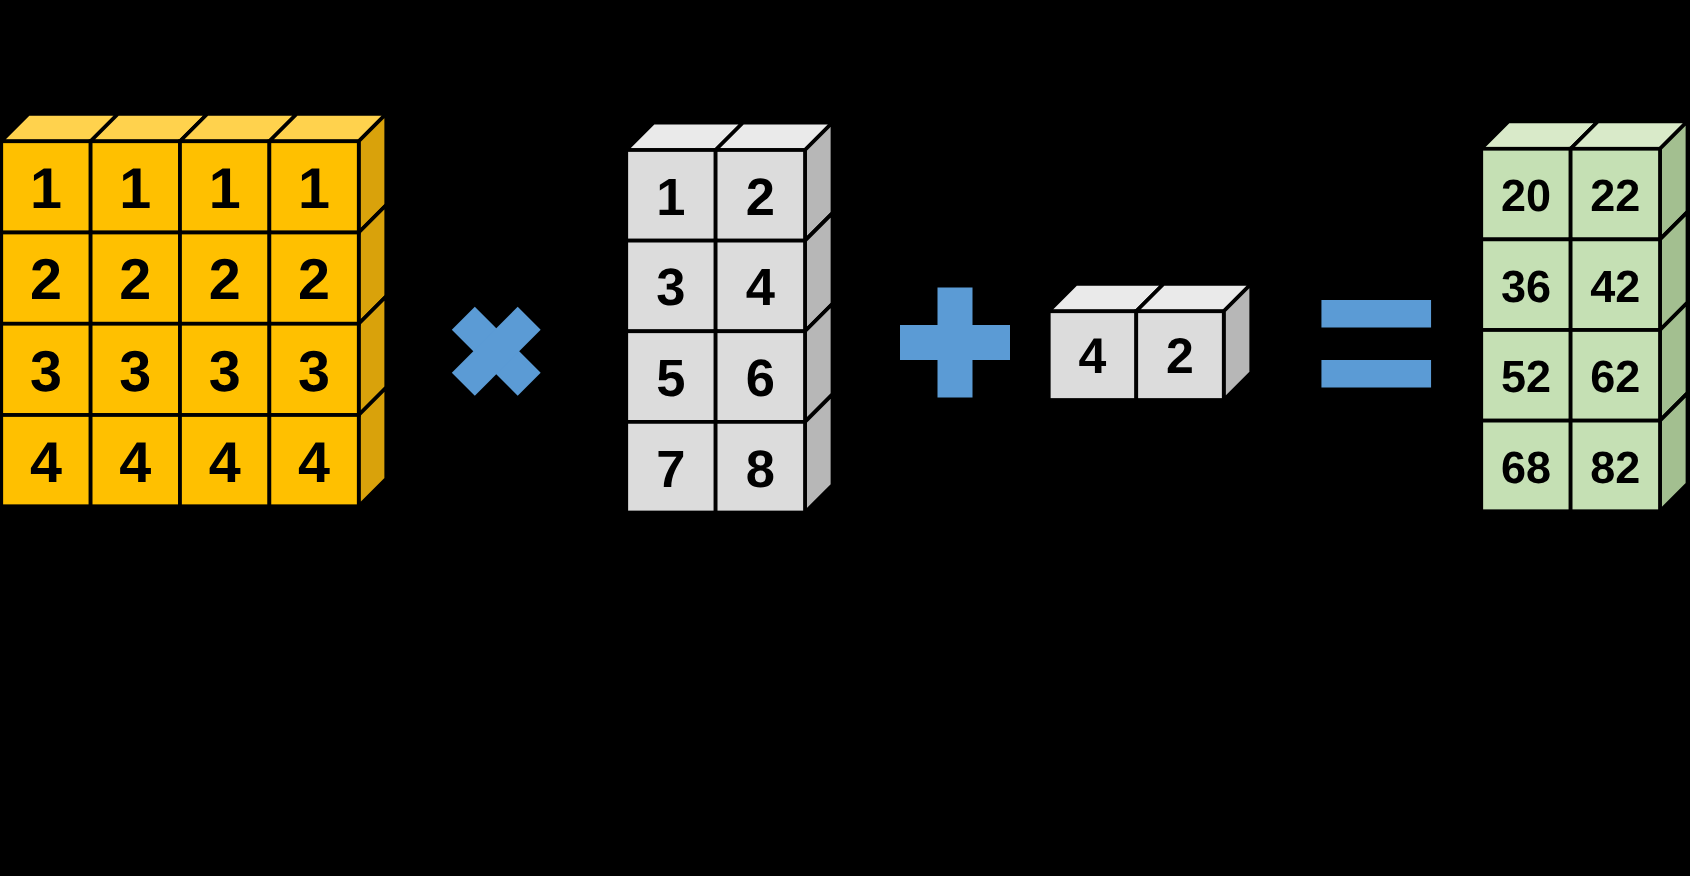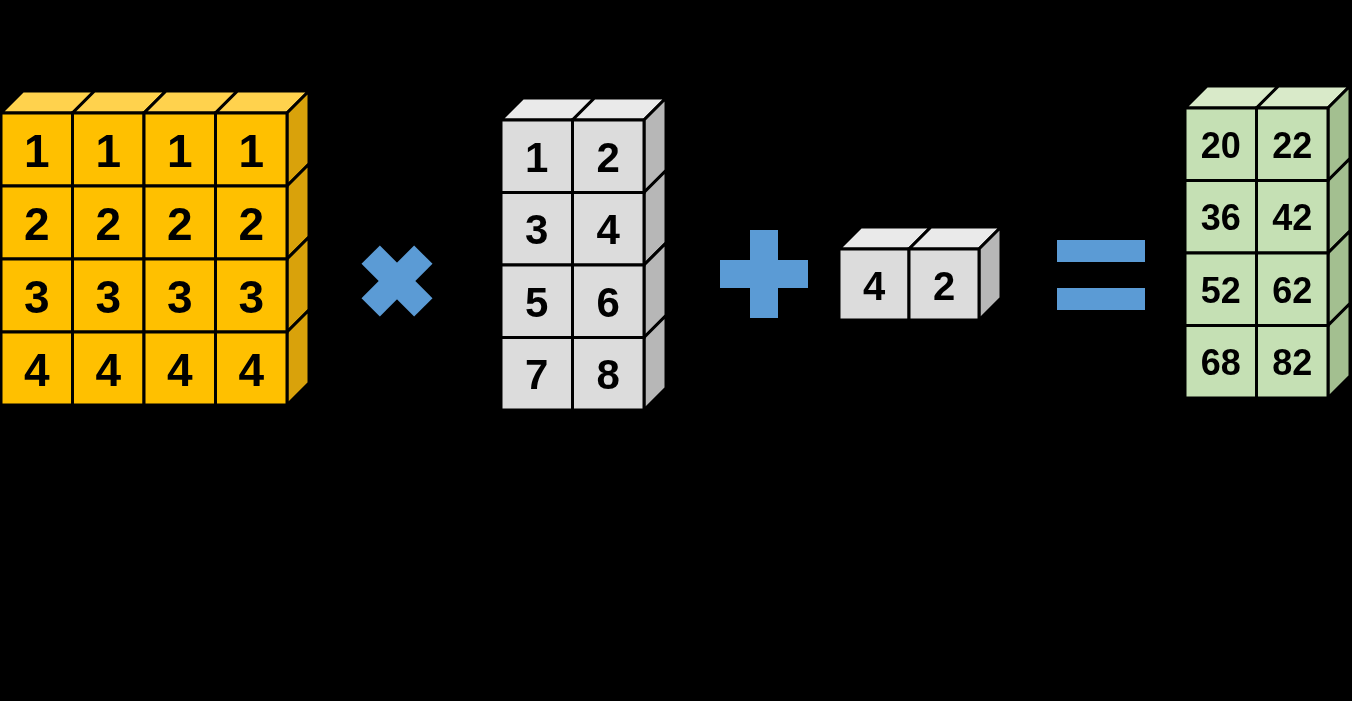--- a/index.html
+++ b/index.html
@@ -150,21 +150,21 @@
       </svg>
     </div>
 
   <div class="op" id="equals-op" style="left:1057px; top:240px;">
       <svg width="88" height="72" viewBox="0 0 88 72">
         <rect x="0" y="0" width="88" height="22" fill="#5B9BD5"></rect>
         <rect x="0" y="48" width="88" height="22" fill="#5B9BD5"></rect>
       </svg>
     </div>
 
-  <div class="block" id="result-matrix-block" style="left:1184px; top:85px;text-align:right;">
+  <div class="block" id="result-matrix-block" style="left:1184px; top:96px;text-align:right;">
       <svg width="169" height="316" viewBox="0 0 169 316">
         <polygon points="1,23 23,1 94.5,1 72.5,23" fill="#D9EAC9" stroke="#000000" stroke-width="3" stroke-linejoin="miter"></polygon>
         <polygon points="72.5,23 94.5,1 166,1 144,23" fill="#D9EAC9" stroke="#000000" stroke-width="3" stroke-linejoin="miter"></polygon>
         <polygon points="144,23 166,1 166,73.5 144,95.5" fill="#A3BF90" stroke="#000000" stroke-width="3" stroke-linejoin="miter"></polygon>
         <polygon points="144,95.5 166,73.5 166,146 144,168" fill="#A3BF90" stroke="#000000" stroke-width="3" stroke-linejoin="miter"></polygon>
         <polygon points="144,168 166,146 166,218.5 144,240.5" fill="#A3BF90" stroke="#000000" stroke-width="3" stroke-linejoin="miter"></polygon>
         <polygon points="144,240.5 166,218.5 166,291 144,313" fill="#A3BF90" stroke="#000000" stroke-width="3" stroke-linejoin="miter"></polygon>
         <rect x="1" y="23" width="71.5" height="72.5" fill="#C5E0B4" stroke="#000000" stroke-width="3"></rect>
         <text x="36.75" y="60.25" font-size="36" class="cell-text">20</text>
         <rect x="72.5" y="23" width="71.5" height="72.5" fill="#C5E0B4" stroke="#000000" stroke-width="3"></rect>

